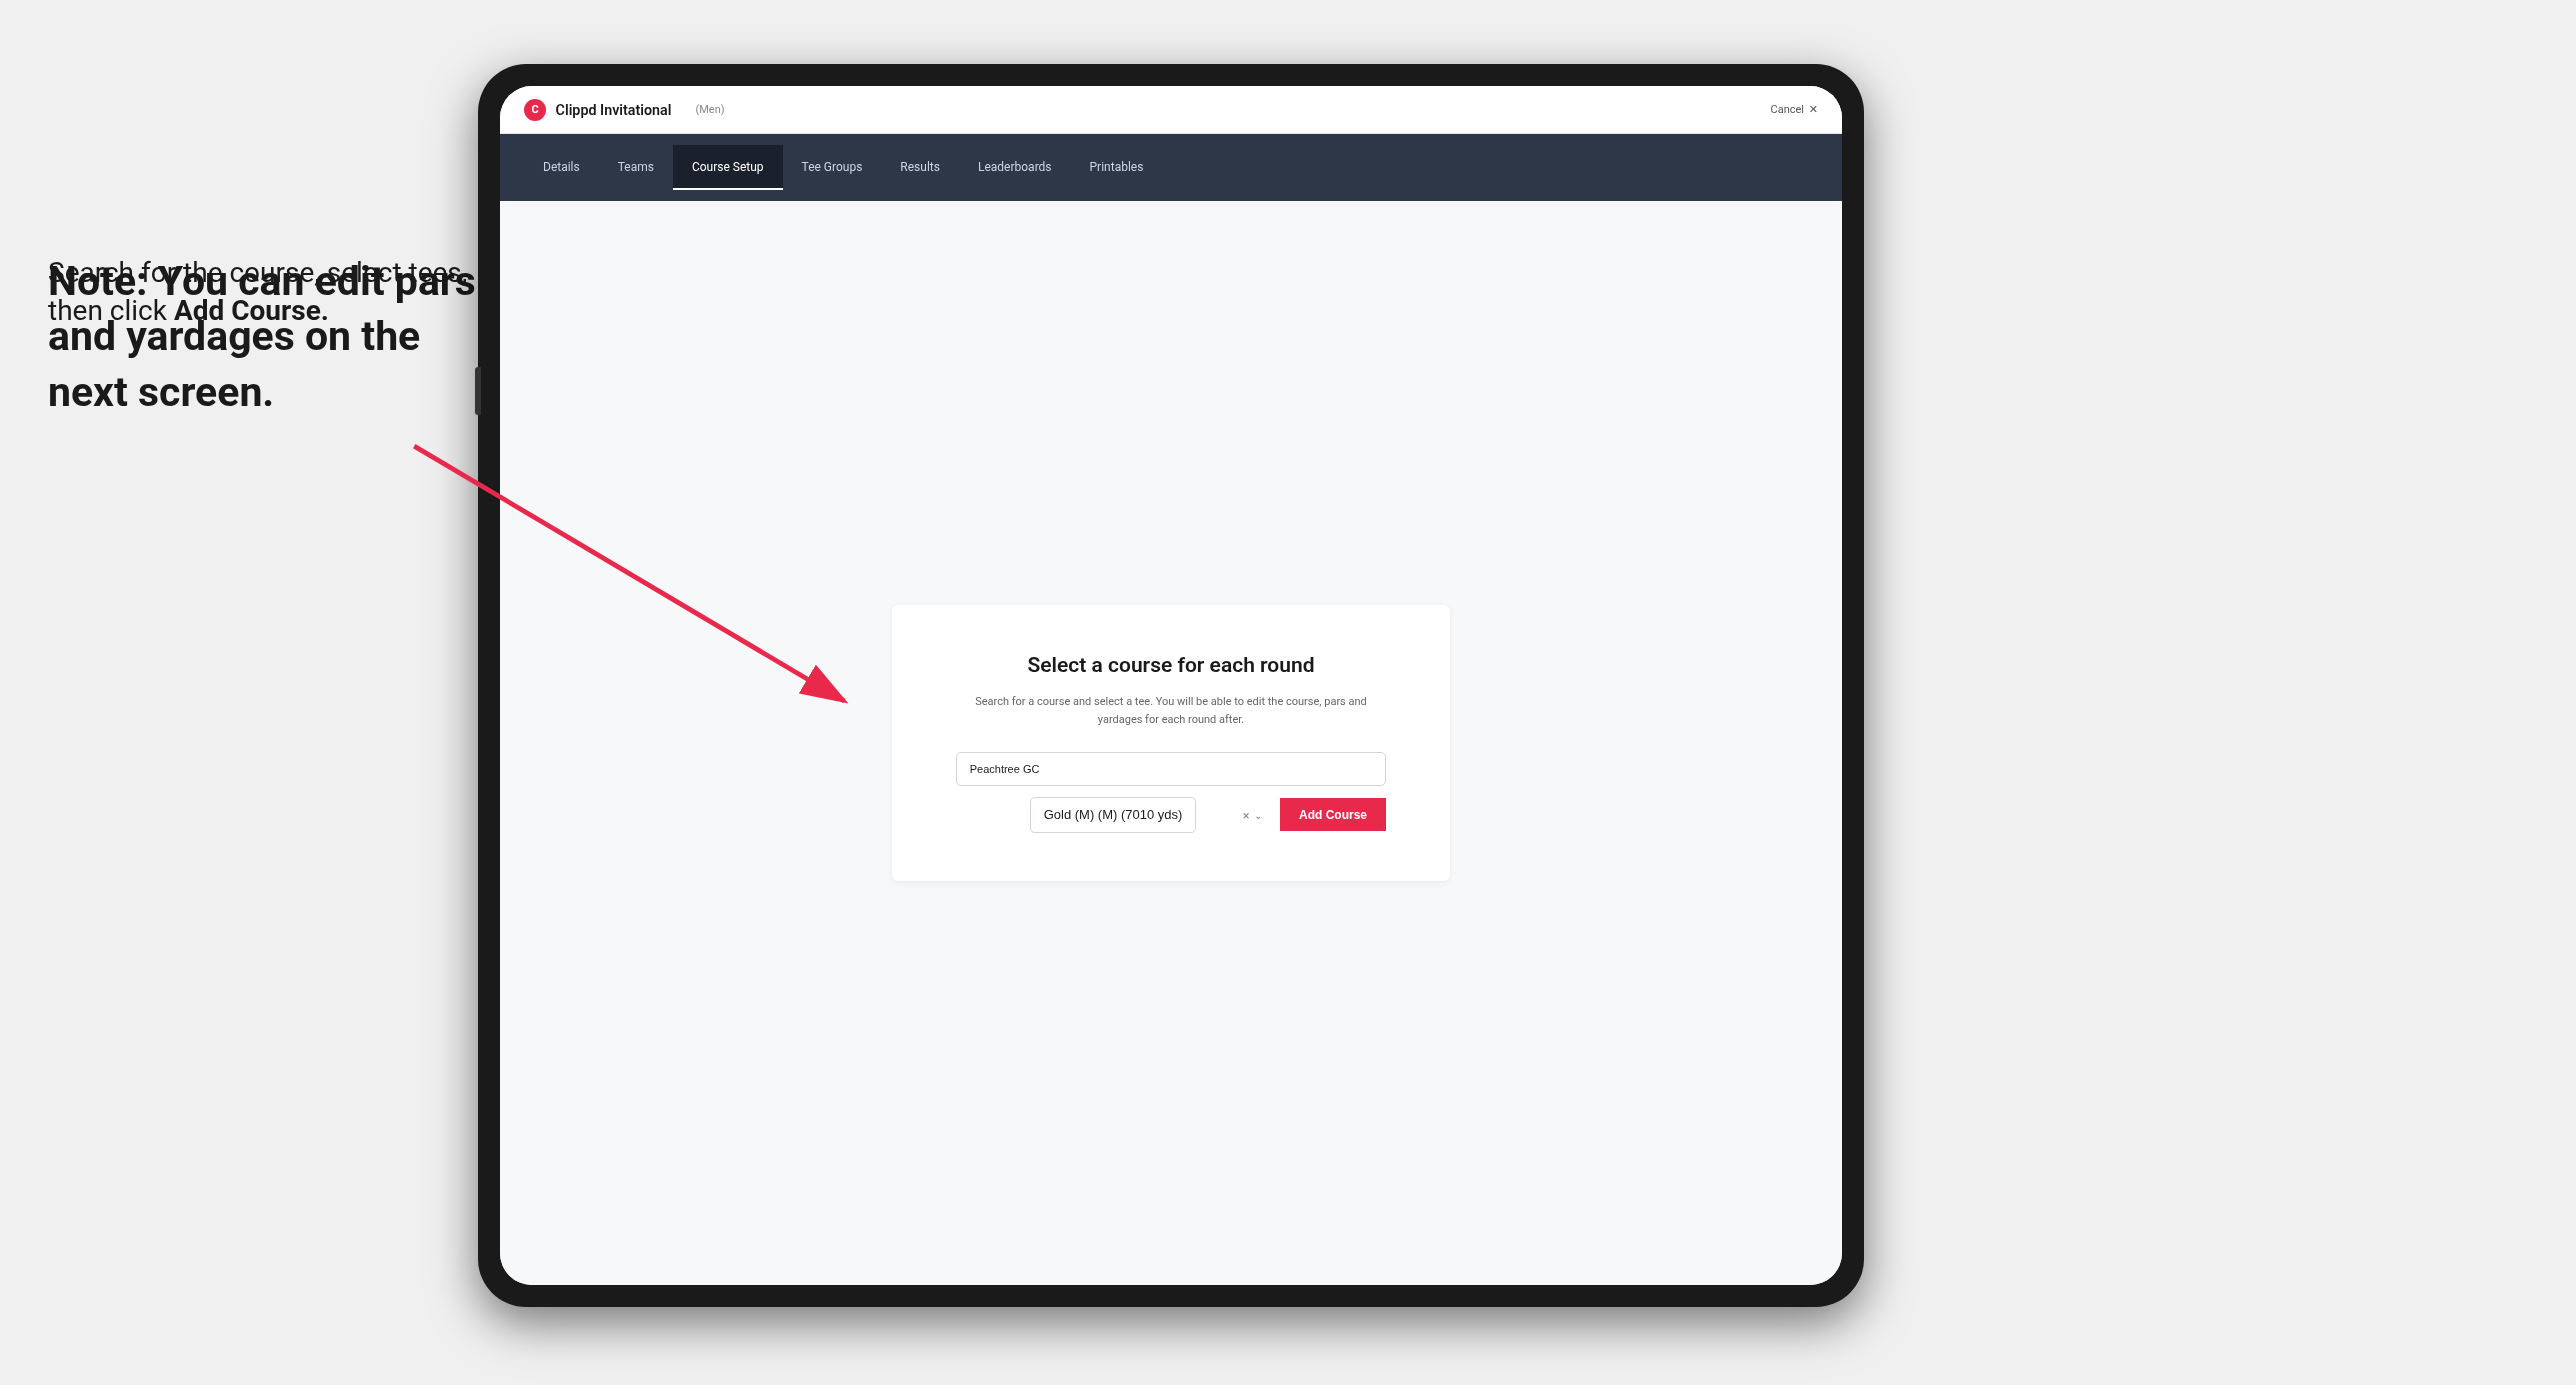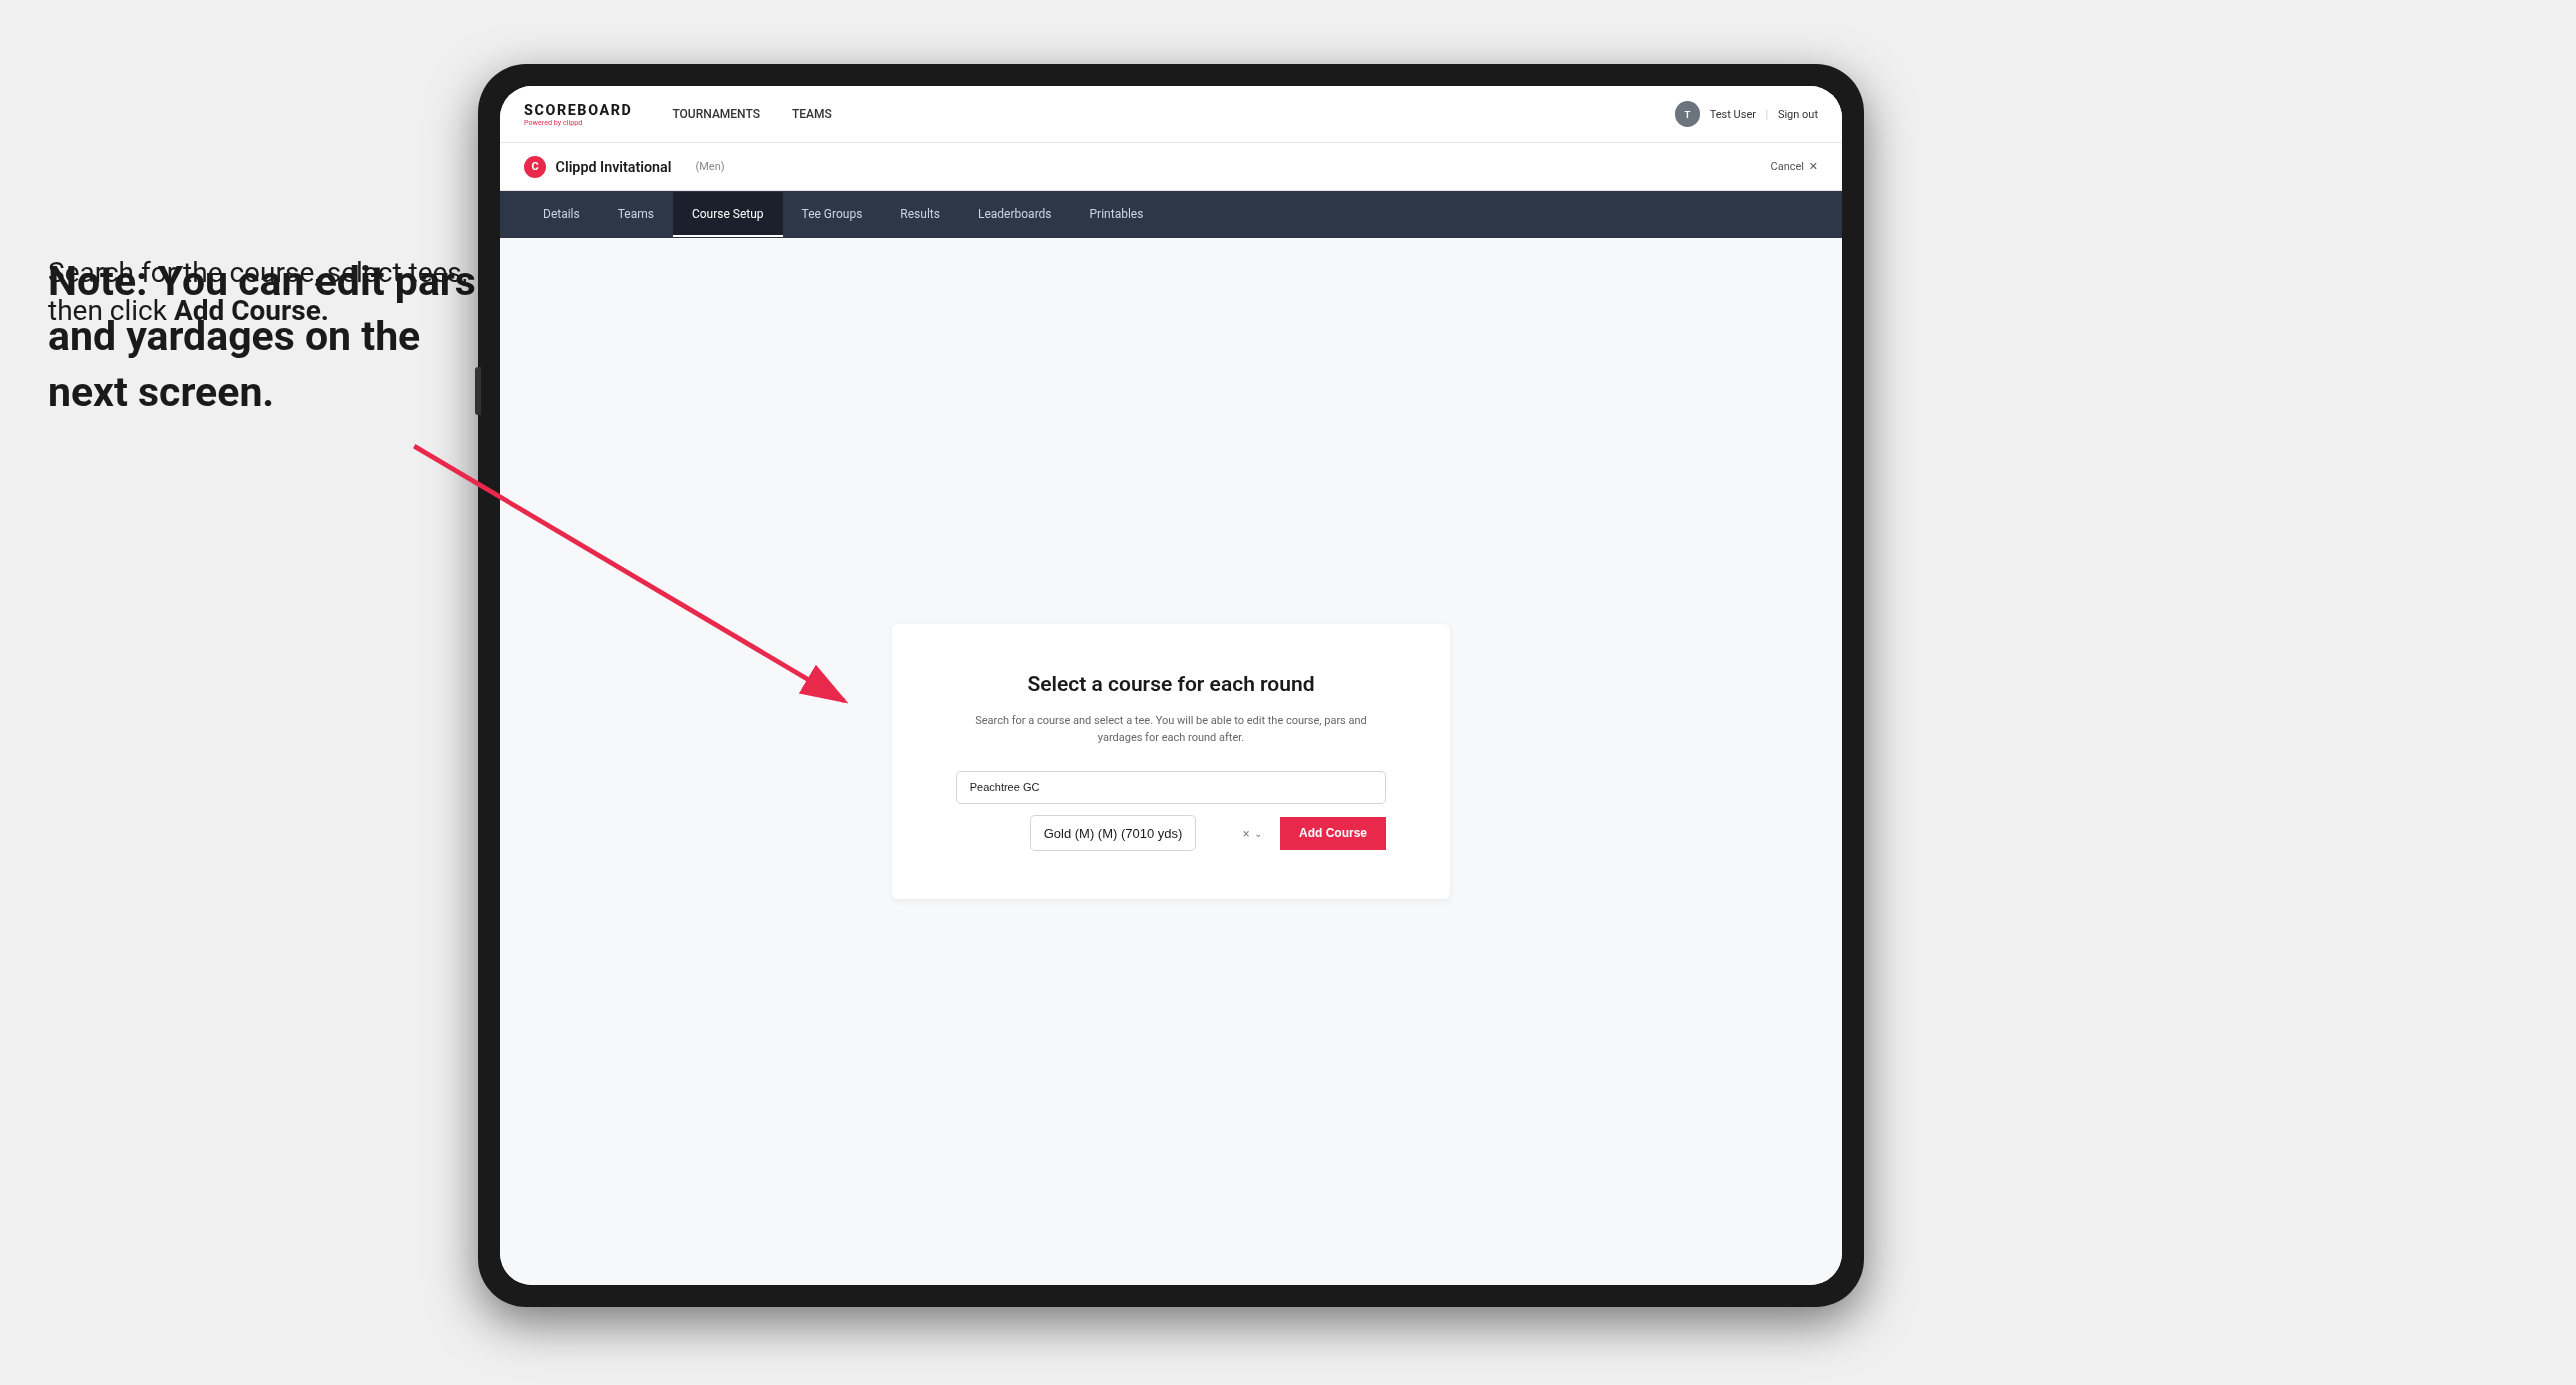--- a/index.html
+++ b/index.html
@@ -139,21 +139,21 @@
       cursor: pointer;
       display: flex;
       align-items: center;
       gap: 4.8px;
     }
 
     
     .tab-nav {
       display: flex;
       background: #2d3748;
-      padding: 1px 24px;
+      padding: 11px 24px;
     }
     .tab-item {
       padding: 14.3px 19px;
       font-size: 12px;
       color: #cbd5e0;
       cursor: pointer;
       border-bottom: 2.4px solid transparent;
     }
     .tab-item.active {
       color: #ffffff;
@@ -284,36 +284,20 @@
     <div class="left-panel line2">Note: You can edit pars and yardages on the next screen.</div>
   </div>
 
   <div class="tablet-device">
 
     <div style="position:absolute;left:-3.2px;top:303px;width:6.4px;height:48px;background:#333;border-radius:3.2px 0 0 3.2px;"></div>
 
     <div class="tablet-screen">
       <div class="screen-content">
 
-        <div class="navbar">
-          <div class="logo-area">
-            <span class="logo-title">SCOREBOARD</span>
-            <span class="logo-sub">Powered by clippd</span>
-          </div>
-          <div class="nav-links">
-            <span class="nav-link">TOURNAMENTS</span>
-            <span class="nav-link">TEAMS</span>
-          </div>
-          <div class="nav-right">
-            <div class="user-avatar">T</div>
-            <span class="user-name">Test User</span>
-            <span class="separator">|</span>
-            <span class="sign-out">Sign out</span>
-          </div>
-        </div>
 
         <div class="tournament-header">
           <div class="tournament-icon">C</div>
           <span class="tournament-title">Clippd Invitational</span>
           <span class="tournament-sub">(Men)</span>
           <div class="cancel-btn">
             <span>Cancel</span>
             <span>✕</span>
           </div>
         </div>

